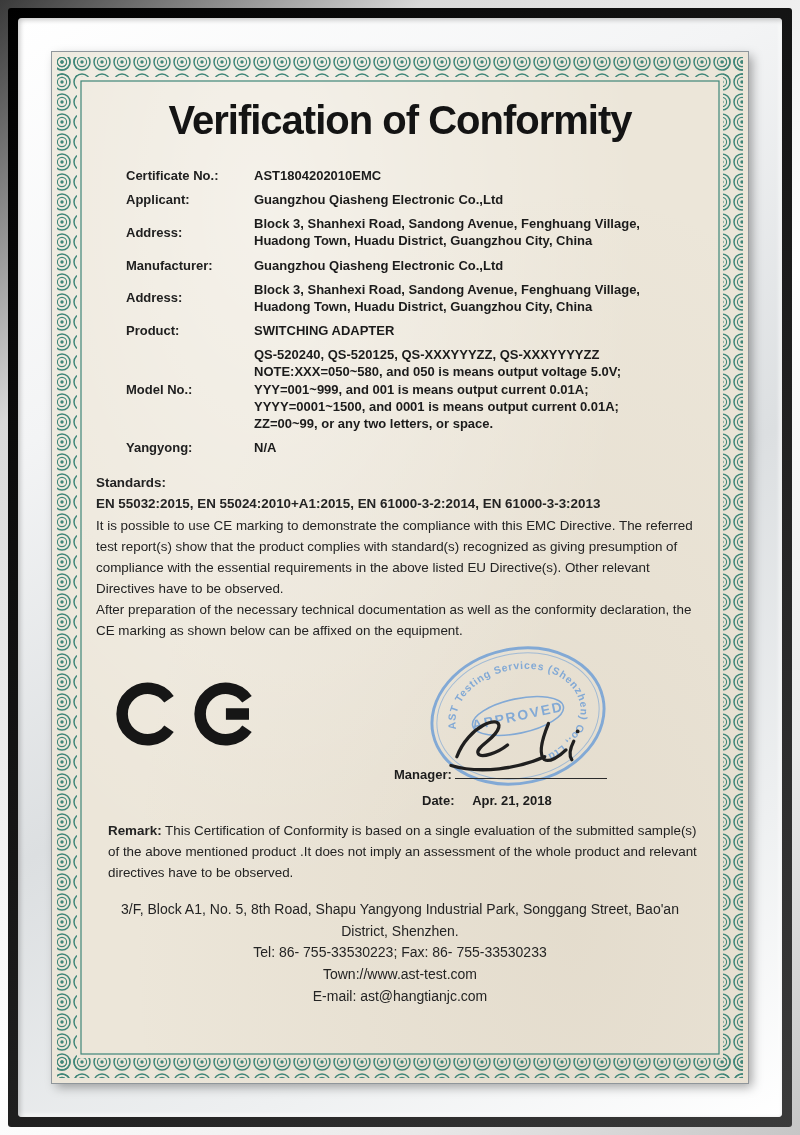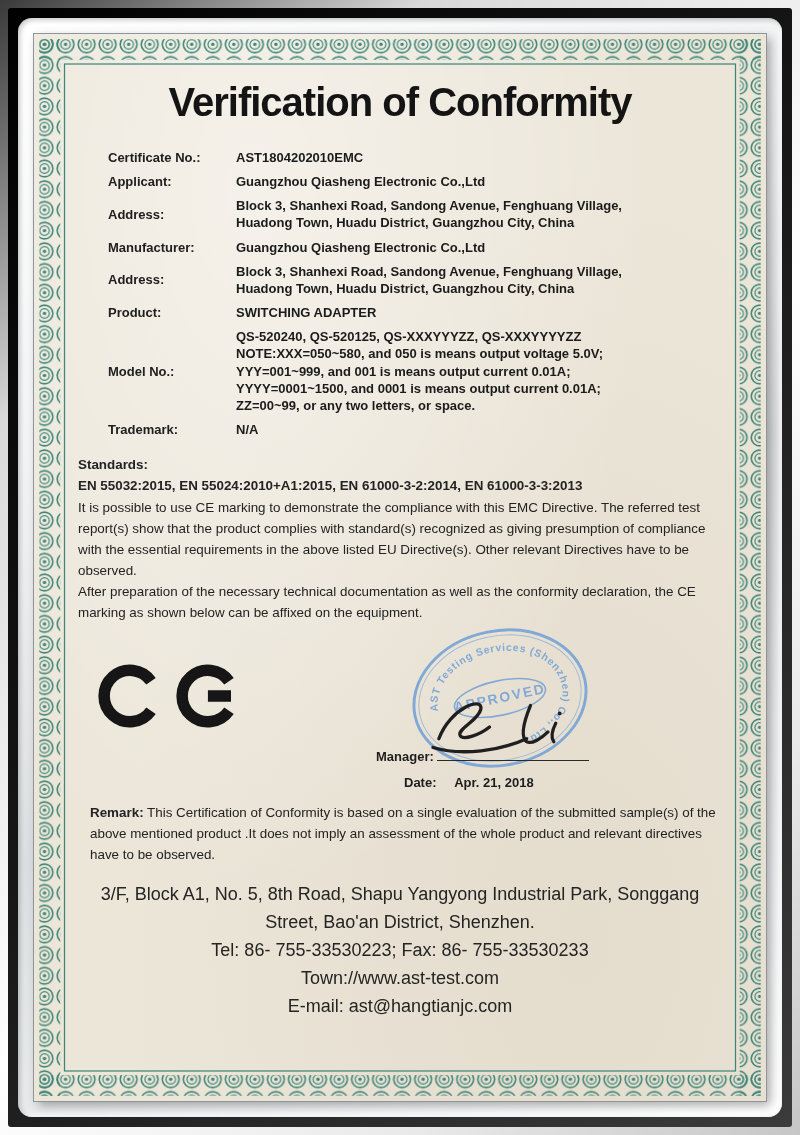--- a/index.html
+++ b/index.html
@@ -13,24 +13,24 @@
     background: linear-gradient(135deg, #3a3a3a 0%, #d9d9d9 22%, #ffffff 55%, #e9e9e9 80%, #c6c6c6 100%);
   }
   .frame-dark {
     width: 100%; height: 100%;
     padding: 10px;
     background: linear-gradient(135deg, #000000 0%, #161616 45%, #3b3b3b 100%);
     border-radius: 3px;
   }
   .frame-silver {
     width: 100%; height: 100%;
-    padding: 16px;
+    padding: 34px;
     background: linear-gradient(150deg, #ffffff 0%, #f3f4f5 28%, #dcdfe1 55%, #eef0f1 80%, #ffffff 100%);
     box-shadow: inset 2px 2px 5px rgba(0,0,0,.22), inset -2px -2px 4px rgba(255,255,255,.95);
-    border-radius: 14px;
+    border-radius: 4px;
   }
   .paper {
     position: relative;
     width: 100%; height: 100%;
     background:
       radial-gradient(ellipse at 30% 15%, rgba(255,255,255,.45), rgba(255,255,255,0) 55%),
       radial-gradient(ellipse at 75% 85%, rgba(170,150,120,.12), rgba(170,150,120,0) 60%),
       #ece6d9;
     box-shadow: 0 0 0 1px #8f969b, 4px 4px 10px rgba(0,0,0,.35);
     overflow: hidden;
@@ -74,21 +74,21 @@
   .signature { position: absolute; left: 352px; top: 58px; width: 158px; height: 76px; }
   .manager-line { position: absolute; left: 298px; top: 116px; font-size: 13px; font-weight: bold; }
   .sig-underline { display: inline-block; width: 152px; border-bottom: 1.5px solid #2a2a2a; height: 13px; vertical-align: baseline; }
   .date-line { position: absolute; left: 326px; top: 143px; font-size: 13px; font-weight: bold; }
   .date-line .dval { margin-left: 14px; }
 
   .remark { margin-top: 2px; margin-left: 12px; }
 
   .footer { margin-top: 16px; text-align: center; line-height: 1.55; }
   .footer .company { font-size: 14px; }
-  .footer p { font-size: 18px; color: #242424; }
+  .footer p { font-size: 14px; color: #242424; }
 </style>
 </head>
 <body>
 
 <div class="photo">
   <div class="frame-dark">
     <div class="frame-silver">
       <div class="paper">
 
         <svg class="border-svg" viewBox="0 0 696 1031" preserveAspectRatio="none" aria-hidden="true">
@@ -139,21 +139,21 @@
             </div>
             <div class="row">
               <div class="flabel">Model No.:</div>
               <div class="fvalue">QS-520240, QS-520125, QS-XXXYYYZZ, QS-XXXYYYYZZ
 NOTE:XXX=050~580, and 050 is means output voltage 5.0V;
 YYY=001~999, and 001 is means output current 0.01A;
 YYYY=0001~1500, and 0001 is means output current 0.01A;
 ZZ=00~99, or any two letters, or space.</div>
             </div>
             <div class="row">
-              <div class="flabel">Trademark:</div>
+              <div class="flabel">Yangyong:</div>
               <div class="fvalue">N/A</div>
             </div>
           </div>
 
           <div class="statement">
             <p class="para bold">Standards:</p>
             <p class="para bold">EN 55032:2015, EN 55024:2010+A1:2015, EN 61000-3-2:2014, EN 61000-3-3:2013</p>
             <p class="para">It is possible to use CE marking to demonstrate the compliance with this EMC Directive. The referred test report(s) show that the product complies with standard(s) recognized as giving presumption of compliance with the essential requirements in the above listed EU Directive(s). Other relevant Directives have to be observed.</p>
             <p class="para">After preparation of the necessary technical documentation as well as the conformity declaration, the CE marking as shown below can be affixed on the equipment.</p>
           </div>

